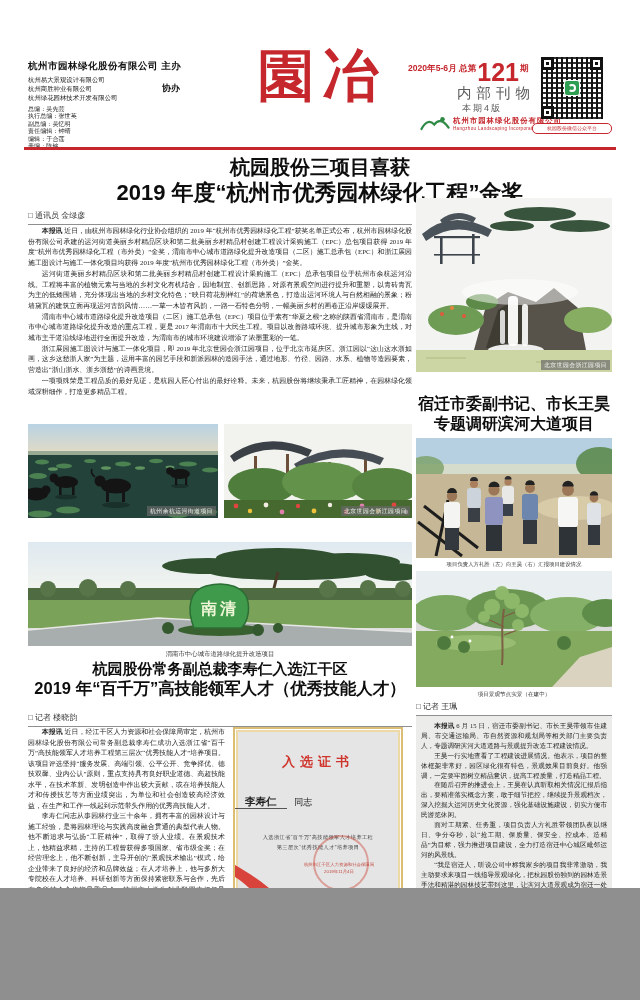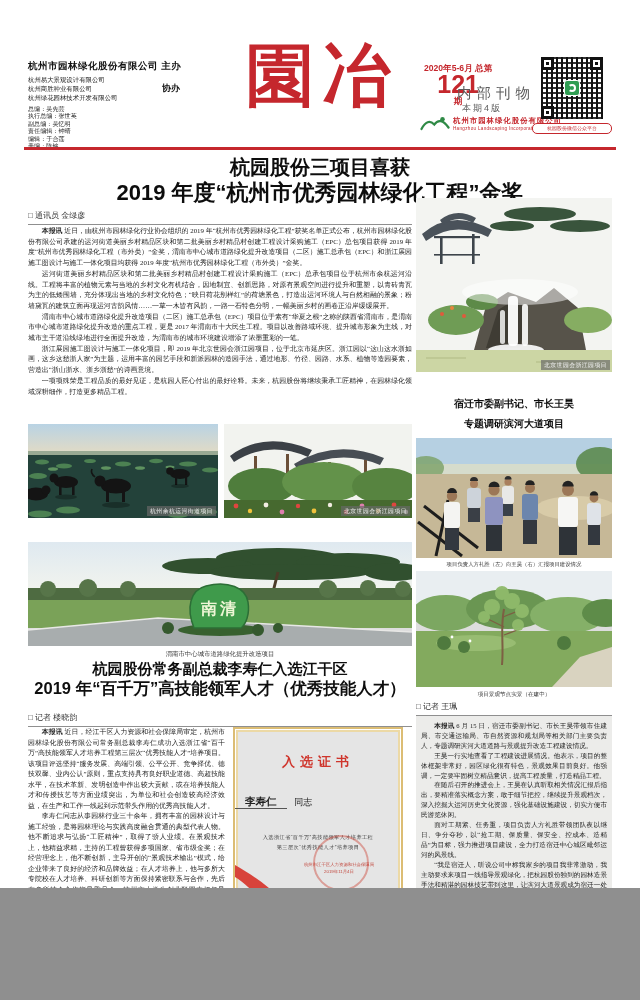--- a/index.html
+++ b/index.html
@@ -6,26 +6,26 @@
   .page{position:relative;width:640px;height:888px;margin:0 auto;background:#ffffff;
         font-family:"Liberation Serif",serif;color:#222;overflow:hidden;}
   
   .host{position:absolute;left:28px;top:60px;font:bold 9.5px "Liberation Sans",sans-serif;color:#111;letter-spacing:.5px;}
   .coorgs{position:absolute;left:28px;top:76px;width:140px;font-family:"Liberation Sans",sans-serif;
           font-size:6.4px;line-height:8.8px;color:#222;}
   .colabel{position:absolute;left:162px;top:82px;font:bold 9px "Liberation Sans",sans-serif;color:#111;}
   .staff{position:absolute;left:28px;top:105px;font-family:"Liberation Sans",sans-serif;
          font-size:6.1px;line-height:7.4px;color:#222;}
   .masthead{position:absolute;left:226px;top:34px;width:192px;text-align:center;color:#c5272d;}
-  .mh-chars{font-family:"DejaVu Serif",serif;font-weight:bold;font-size:68px;line-height:82px;letter-spacing:8px;}
+  .mh-chars{font-family:"DejaVu Serif",serif;font-weight:bold;font-size:56px;line-height:82px;letter-spacing:8px;}
   .mh-sub{display:flex;align-items:center;justify-content:center;gap:7px;margin-top:2px;
           font:bold 12.5px "Liberation Sans",sans-serif;letter-spacing:5px;}
   .mh-line{width:36px;height:2px;background:#c5272d;}
-  .issue{position:absolute;left:424px;top:62px;display:flex;align-items:center;color:#c5272d;
-         font-family:"Liberation Sans",sans-serif;flex-direction:column;}
+  .issue{position:absolute;left:408px;top:62px;display:flex;align-items:flex-start;color:#c5272d;
+         font-family:"Liberation Sans",sans-serif;}
   .issue .ip{font-weight:bold;font-size:8.6px;line-height:12px;}
   .issue .inum{font-weight:bold;font-size:25px;line-height:21px;margin:0 1px;}
   .pubtype{position:absolute;left:444px;top:84px;width:104px;text-align:center;
            font:14.5px "Liberation Sans",sans-serif;color:#5c5c5c;letter-spacing:5px;}
   .edition{position:absolute;left:462px;top:102px;font:9px "Liberation Sans",sans-serif;color:#5c5c5c;letter-spacing:2px;}
   .logo{position:absolute;left:420px;top:114px;display:flex;align-items:center;gap:3px;}
   .logo-cn{font:bold 7.4px "Liberation Sans",sans-serif;color:#c5272d;letter-spacing:1px;}
   .logo-en{font:4.6px "Liberation Sans",sans-serif;color:#c5272d;letter-spacing:.3px;}
   .qrwrap{position:absolute;left:532px;top:57px;width:80px;text-align:center;}
   .qr{position:relative;width:62px;height:62px;margin:0 auto;background:#fff;
@@ -78,21 +78,21 @@
   .cert-lines{margin-top:24px;text-align:center;font:5.2px/9.5px "Liberation Sans",sans-serif;color:#3c3c3c;letter-spacing:.4px;}
   .cert-issuer{position:absolute;right:14px;bottom:58px;width:96px;text-align:center;
                font:4.4px/6.4px "Liberation Sans",sans-serif;color:#c2493f;}
   .cert-seal{position:absolute;right:32px;bottom:42px;width:52px;height:52px;border:2px solid rgba(205,70,58,.45);
              border-radius:50%;}
   .cert-ribbon{position:absolute;left:0;bottom:0;width:100%;height:74px;}
   
   .rph{position:absolute;left:416px;width:196px;overflow:hidden;background:#ddd;}
   #pagoda{top:198px;height:174px;}
   .h3{position:absolute;left:410px;top:394px;width:208px;text-align:center;
-      font-family:"Liberation Sans",sans-serif;font-weight:bold;color:#0e0e0e;font-size:10px;line-height:20px;}
+      font-family:"Liberation Sans",sans-serif;font-weight:bold;color:#0e0e0e;font-size:16px;line-height:20px;}
   #groupphoto{top:438px;height:120px;}
   #groupcap{position:absolute;left:416px;top:560px;width:196px;font-size:5.4px;}
   #greenphoto{top:571px;height:116px;}
   #greencap{position:absolute;left:416px;top:690px;width:196px;font-size:5.6px;}
   #byline3{position:absolute;left:416px;top:701px;width:196px;}
   #art3{position:absolute;left:416px;top:716px;width:196px;height:246px;background:#ececе9;
         background:#ececea;padding:5px 5px;box-sizing:border-box;overflow:hidden;
         font-size:6.6px;line-height:9.9px;}
 </style>
 </head>

